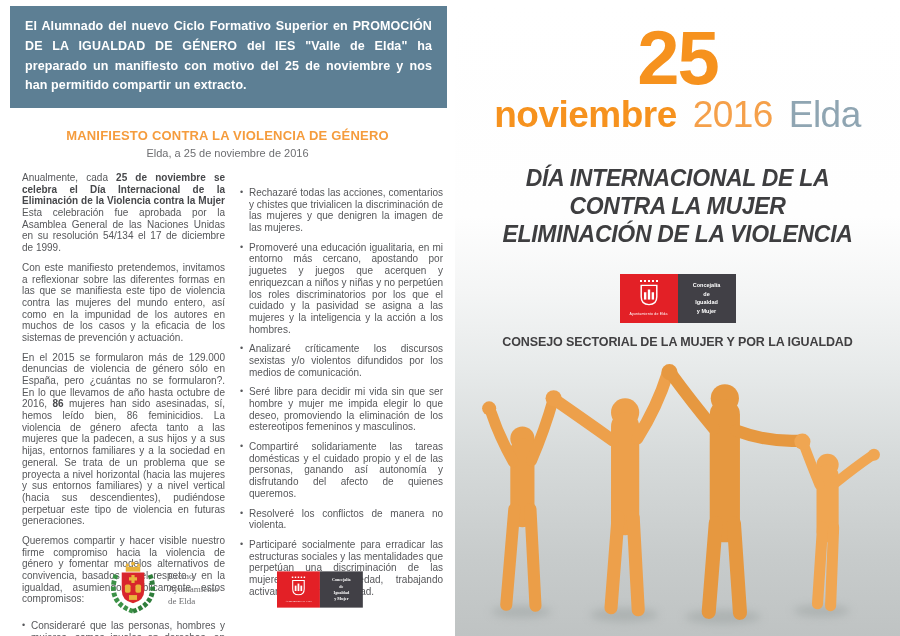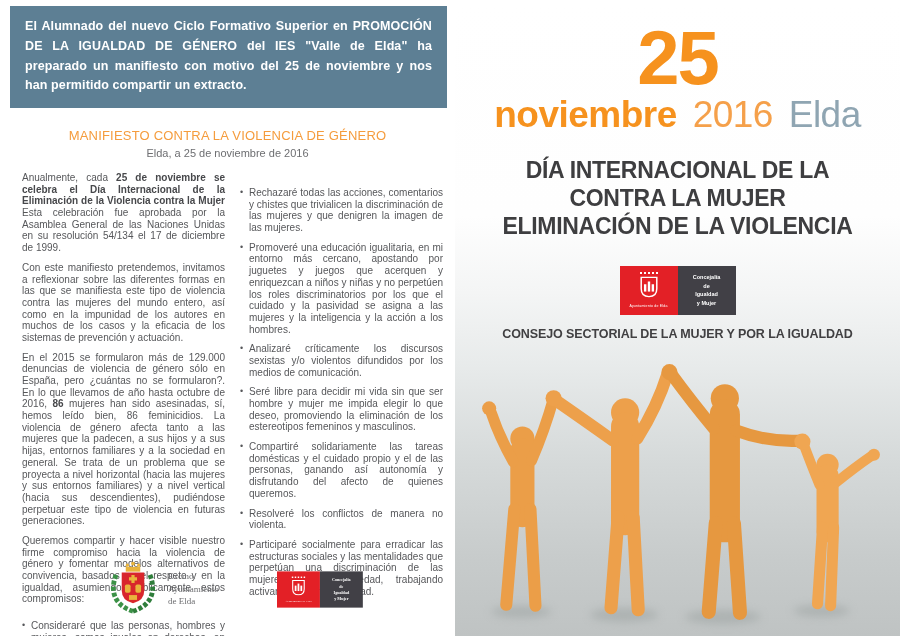--- a/index.html
+++ b/index.html
@@ -3,21 +3,21 @@
 <meta charset="utf-8">
 <style>
   * { margin:0; padding:0; box-sizing:border-box; }
   html,body { width:900px; height:636px; background:#ffffff; font-family:"Liberation Sans", sans-serif; overflow:hidden; }
   .spread { display:flex; width:900px; height:636px; }
 
   
   .page-left { width:455px; position:relative; background:#fff; }
   .banner { margin:6px 8px 0 10px; background:#5d7f94; color:#fff; padding:11px 15px 12px;
             font-size:12.5px; font-weight:700; line-height:1.58; text-align:justify; letter-spacing:.1px; }
-  .manifesto-title { text-align:center; color:#f59c3d; font-size:13px; font-weight:400;
+  .manifesto-title { text-align:center; color:#f59c3d; font-size:13px; font-weight:700;
                      margin:20px 6px 0; letter-spacing:.2px; }
   .dateline { text-align:center; color:#6d6e71; font-size:11px; margin-top:4px; }
   .columns { display:flex; gap:15px; margin:13px 10px 0 22px; }
   .col { width:203px; font-size:10px; line-height:1.17; color:#56575a; text-align:justify; }
   .col p { margin:0 0 8px; }
   .col strong { font-weight:700; color:#47484b; }
   .col ul { list-style:none;margin-top:15px; }
   .col li { position:relative; padding-left:9px; margin-bottom:8px; }
   .col li::before { content:"•"; position:absolute; left:0; top:0; font-size:9px; color:#56575a; }
 
@@ -38,21 +38,21 @@
   .council-logo--sm { transform:scale(0.74); transform-origin:left center; margin-left:58px; }
 
   
   .page-right { width:445px; position:relative; overflow:hidden; text-align:center;
     background:linear-gradient(180deg,#ffffff 0%,#fefefe 34%,#f4f5f5 46%,#e7eaea 58%,#d6dada 72%,#c7cbcb 88%,#bfc3c3 100%); }
   .day { font-size:76px; font-weight:800; color:#f6921e; line-height:.95; margin-top:22px; letter-spacing:-2px; }
   .dateline2 { font-size:37px; margin-top:0; letter-spacing:-.5px; }
   .dateline2 .month { color:#f6921e; font-weight:700; }
   .dateline2 .year { color:#f5a04a; font-weight:400; margin-left:6px; }
   .dateline2 .city { color:#8fa5b2; font-weight:400; margin-left:6px; }
-  .poster-title { font-size:23px; font-weight:800; color:#3e3e40; line-height:1.22; margin-top:20px; letter-spacing:-.3px; }
+  .poster-title { font-size:23px; font-weight:800; color:#3e3e40; line-height:1.22; margin-top:28px; letter-spacing:-.3px;font-style:italic; }
   .poster-logo-wrap { margin-top:20px; }
   .consejo { font-size:12.5px; font-weight:700; color:#414042; margin-top:12px; letter-spacing:-.1px; }
   .credits { font-size:9px; font-weight:700; color:#58595b; line-height:1.55; margin-top:5px; }
   .figures { position:absolute; bottom:0; left:0; width:100%; height:278px; display:block; }
 </style>
 </head>
 <body>
 
 <div class="spread">
 

